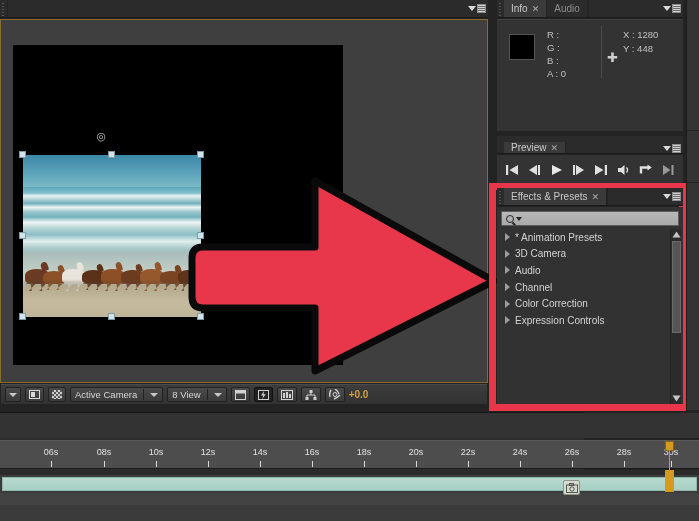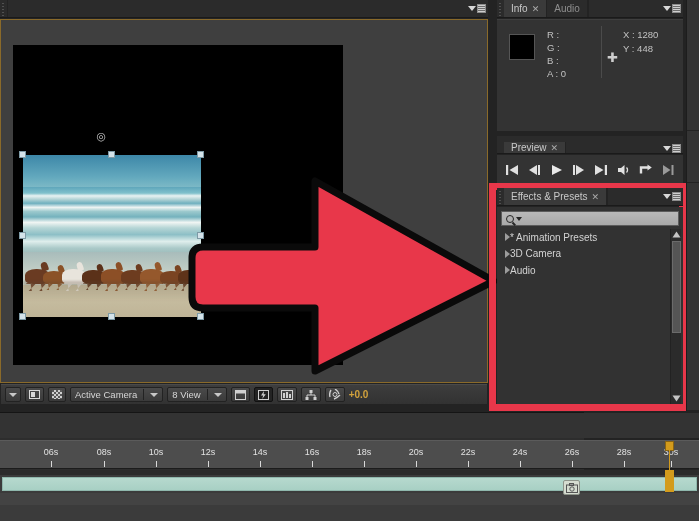--- a/index.html
+++ b/index.html
@@ -230,21 +230,21 @@
   }
   #fx-search .c {
     width:0;height:0;border-left:3.5px solid transparent;border-right:3.5px solid transparent;
     border-top:4px solid #262626;
   }
   #fx-list {
     position: absolute; left: 2px; top: 22px; width: 173px; height: 173px;
     overflow: hidden;
   }
   .fx-row {
-    display: flex; align-items: center; 
+    display: flex; align-items: center; gap: 5px;
     height: 16.6px; padding-left: 6px;
     font-size: 10px; color: #d3d3d3;
     white-space: nowrap;
   }
   .fx-tri {
     width:0;height:0;border-top:4px solid transparent;border-bottom:4px solid transparent;
     border-left:5px solid #9c9c9c;
   }
   #fx-scroll {
     position: absolute; right: 2px; top: 22px; width: 11px; height: 175px;
@@ -547,20 +547,32 @@
         <span>* Animation Presets</span>
       </div>
       <div class="fx-row">
         <span class="fx-tri"></span>
         <span>3D Camera</span>
       </div>
       <div class="fx-row">
         <span class="fx-tri"></span>
         <span>Audio</span>
       </div>
+      <div class="fx-row">
+        <span class="fx-tri"></span>
+        <span>Channel</span>
+      </div>
+      <div class="fx-row">
+        <span class="fx-tri"></span>
+        <span>Color Correction</span>
+      </div>
+      <div class="fx-row">
+        <span class="fx-tri"></span>
+        <span>Expression Controls</span>
+      </div>
     </div>
 
     <div id="fx-scroll">
       <div class="sb-arrow">
         <svg width="9" height="7">
           <path d="M4.5 0.5 L8.5 6.5 L0.5 6.5 Z" fill="#c4c4c4"></path>
         </svg>
       </div>
       <div id="fx-thumb"></div>
       <div class="sb-arrow" style="position:absolute;bottom:0;left:0;">

